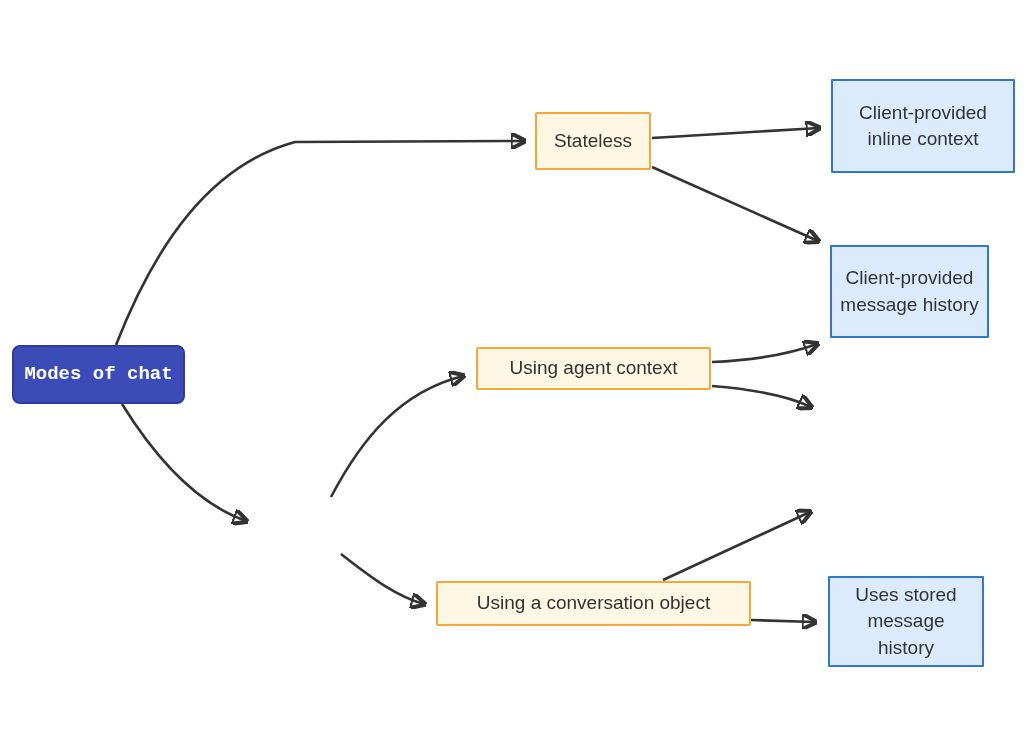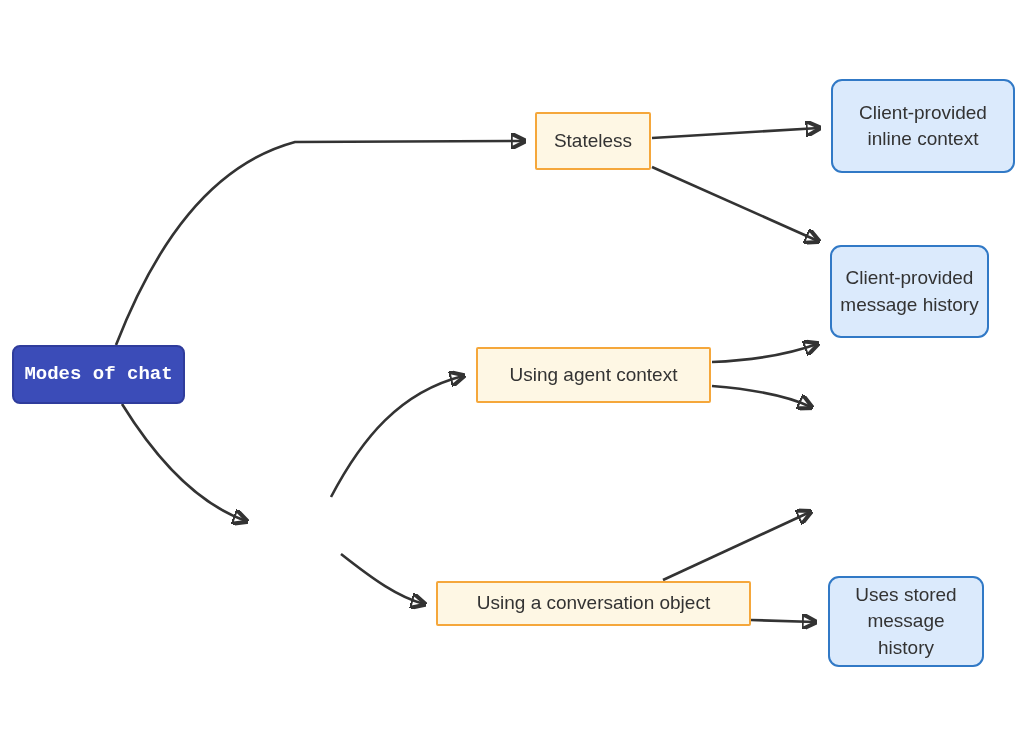--- a/index.html
+++ b/index.html
@@ -25,28 +25,28 @@
     background:var(--root-fill); border:2px solid var(--root-border);
     border-radius:8px; color:var(--root-text); font-weight:bold;font-family:Liberation Mono, monospace;
   }
   .node-branch{
     background:var(--branch-fill); border:2px solid var(--branch-border);
     border-radius:2px;
     text-align:center;
   }
   .node-leaf{
     background:var(--leaf-fill); border:2px solid var(--leaf-border);
-    border-radius:11px;
+    border-radius:1px;
     align-items:center;
   }
   
   #n-root{left:12px; top:345px; width:173px; height:59px;}
   #n-stateless{left:535px; top:112px; width:116px; height:58px;}
   #n-stateful{left:258px; top:497px; width:105px; height:57px;}
-  #n-agent-context{left:476px; top:347px; width:235px; height:56px;}
+  #n-agent-context{left:476px; top:347px; width:235px; height:43px;}
   #n-conversation-object{left:436px; top:581px; width:315px; height:45px;}
   #n-inline-context{left:831px; top:79px; width:184px; height:94px;}
   #n-message-history{left:830px; top:245px; width:159px; height:93px;}
   #n-predefined-agent-context{left:822px; top:412px; width:200px; height:91px;}
   #n-stored-message-history{left:828px; top:576px; width:156px; height:91px;}
 </style>
 </head>
 <body>
 
 <div class="canvas">

